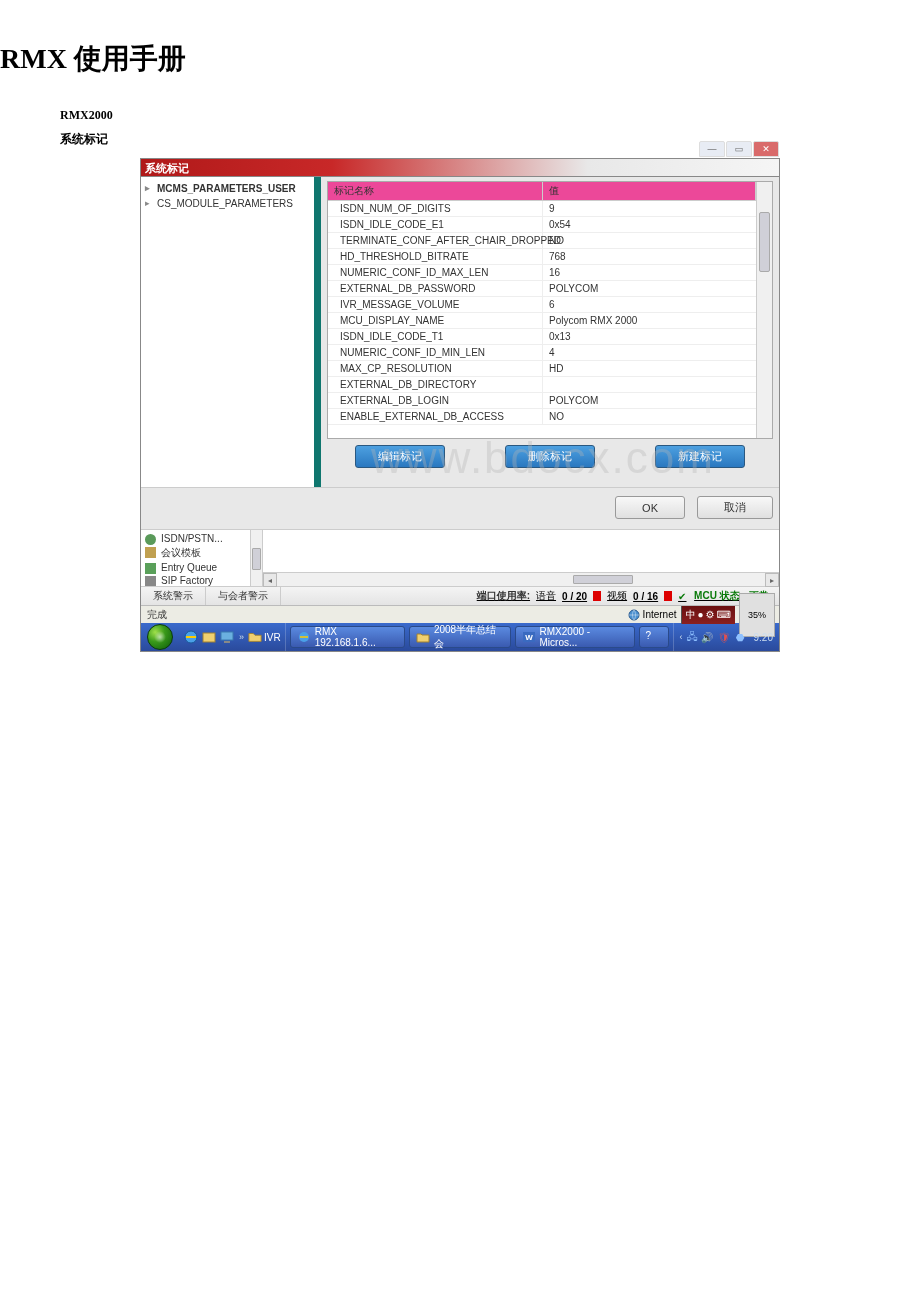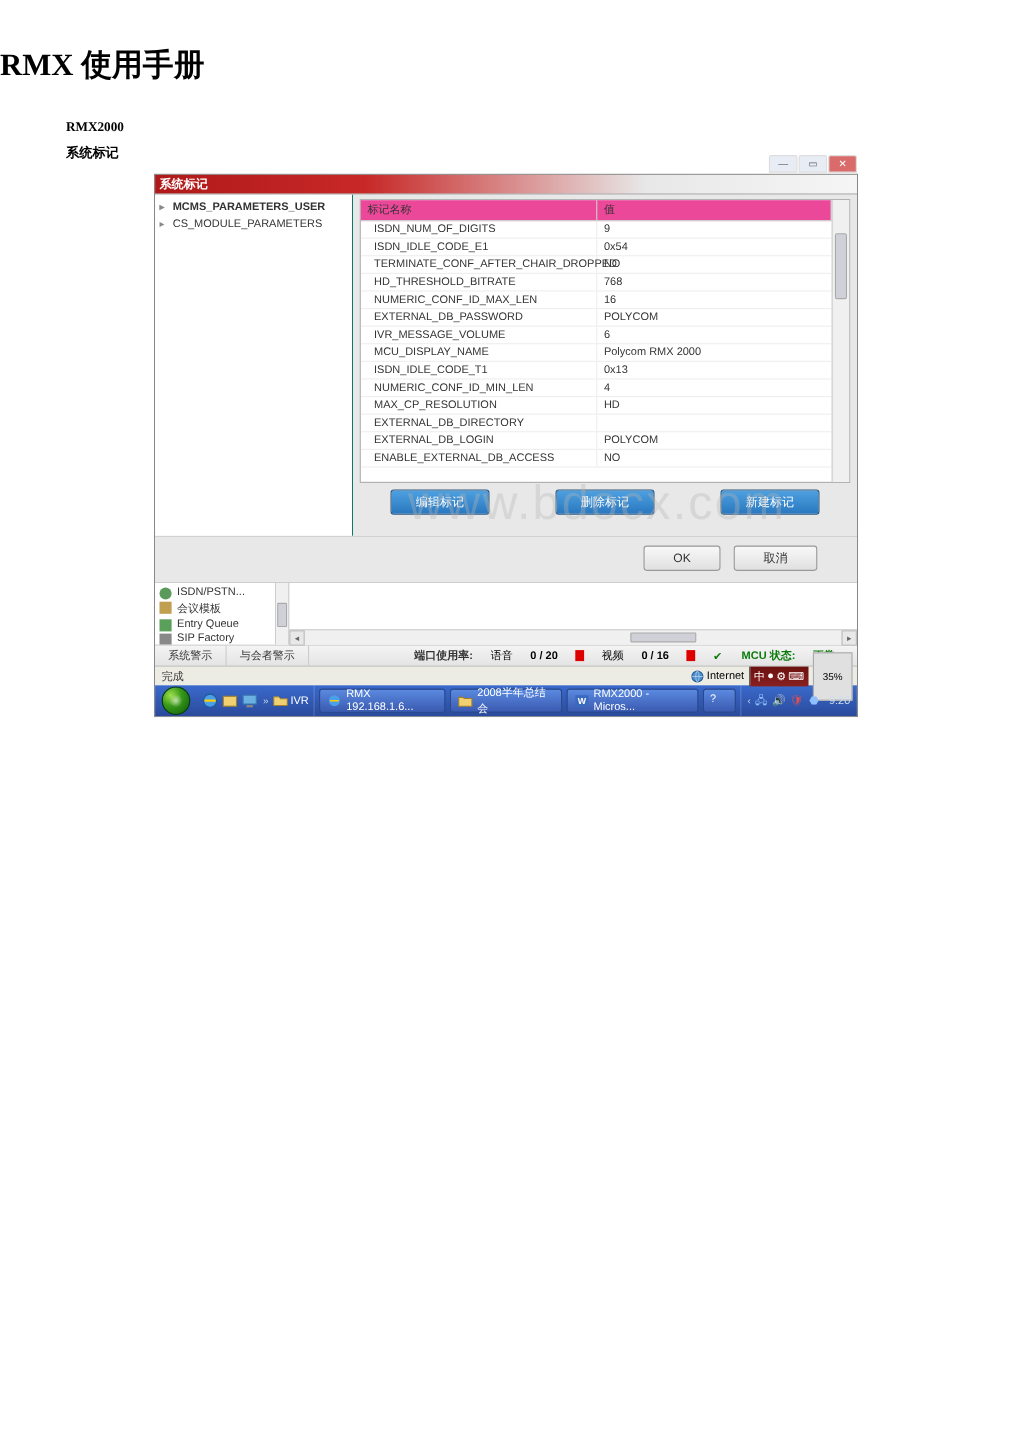--- a/index.html
+++ b/index.html
@@ -7,21 +7,21 @@
 .doc-title { text-align: left; font-size: 28px; font-weight: bold; margin: 40px 0 30px; font-family: "Times New Roman", "SimSun", serif; }
 .sub-heading { font-size: 12px; margin: 8px 0 8px 60px; font-family: "Times New Roman", "SimSun", serif; font-weight: bold; }
 
 .app-outer { margin: 10px 140px 0 140px; border: 1px solid #888; position: relative; }
 .win-ctrl { position: absolute; right: 0; top: -18px; display: flex; gap: 0; }
 .win-btn { width: 26px; height: 16px; border: 1px solid #ddd; background: #e8ecf4; display: flex; align-items: center; justify-content: center; font-size: 9px; color: #666; border-radius: 2px 2px 0 0; margin-left: 1px; }
 .win-btn.close { background: #d96b6b; color: #fff; }
 
 .dlg-titlebar { height: 18px; background: linear-gradient(to right, #b01919, #c82828 30%, #e8e8e8 70%, #f5f5f5); color: #fff; font-size: 11px; line-height: 18px; padding-left: 4px; font-weight: bold; border-bottom: 1px solid #888; }
 .dlg-body { display: flex; background: #e8e8e8; }
-.left-tree { width: 180px; background: #fff; border-right: 1px solid #0f766e; height: 310px; padding: 4px 0; }
+.left-tree { width: 180px; background: #fff; border-right: 7px solid #0f766e; height: 310px; padding: 4px 0; }
 .tree-item { font-size: 10px; padding: 2px 4px 2px 16px; color: #333; position: relative; cursor: pointer; }
 .tree-item::before { content: "▸"; position: absolute; left: 4px; color: #888; font-size: 9px; }
 .tree-item.sel { font-weight: bold; }
 
 .right-area { flex: 1; background: #e8e8e8; padding: 4px 6px; position: relative; }
 .grid-wrap { background: #fff; border: 1px solid #aaa; height: 258px; display: flex; flex-direction: column; }
 .grid-head { display: flex; background: #ec4899; border-bottom: 1px solid #ccc; }
 .gh { font-size: 10px; padding: 2px 6px; border-right: 1px solid #ccc; color: #333; }
 .gh.c1 { width: 215px; text-align: left; }
 .gh.c2 { flex: 1; text-align: left; }
@@ -30,39 +30,39 @@
 .gc { font-size: 10px; padding: 2px 6px; color: #333; }
 .gc.c1 { width: 215px; border-right: 1px solid #eee; padding-left: 12px; }
 .gc.c2 { flex: 1; }
 .scroll-track { width: 16px; background: #f0f0f0; border-left: 1px solid #ccc; position: relative; }
 .scroll-thumb { position: absolute; top: 30px; left: 2px; right: 2px; height: 60px; background: #d0d0d8; border: 1px solid #aaa; border-radius: 2px; }
 
 .btn-row { display: flex; justify-content: center; gap: 60px; padding: 6px 0 2px; }
 .a-btn { background: linear-gradient(#4da0e0, #2a78c0); color: #fff; font-size: 11px; padding: 3px 22px; border: 1px solid #2a5880; border-radius: 3px; cursor: pointer; }
 
 .watermark { position: absolute; left: 50px; bottom: 4px; font-size: 44px; color: rgba(180,180,180,0.35); font-family: Arial; letter-spacing: 2px; pointer-events: none; }
-.ok-row { display: flex; justify-content: flex-end; gap: 12px; padding: 8px 36px 10px 0; background: #e8e8e8; border-top: 1px solid #ccc; }
+.ok-row { display: flex; justify-content: flex-end; gap: 12px; padding: 8px 6px 10px 0; background: #e8e8e8; border-top: 1px solid #ccc; }
 .ok-btn { background: linear-gradient(#f8f8f8,#e0e0e0); border: 1px solid #999; font-size: 11px; padding: 3px 26px; border-radius: 3px; cursor: pointer; color: #333; }
 
 .nav-panel { background: #fff; border-top: 1px solid #ccc; display: flex; }
 .nav-list { width: 110px; border-right: 1px solid #ccc; padding: 2px 0; height: 56px; position: relative; overflow: hidden; }
 .nav-item { font-size: 10px; padding: 1px 4px 1px 20px; color: #333; position: relative; cursor: pointer; }
 .nav-item .ic { position: absolute; left: 4px; top: 2px; width: 11px; height: 11px; display: inline-block; }
 .nav-scroll { width: 12px; background: #f0f0f0; border-right: 1px solid #ccc; position: relative; }
 .nav-scroll-thumb { position: absolute; top: 18px; left: 1px; right: 1px; height: 22px; background: #d0d0d8; border: 1px solid #aaa; border-radius: 1px; }
 .nav-blank { flex: 1; position: relative; }
 .hscroll { position: absolute; bottom: 0; left: 0; right: 0; height: 14px; background: #f0f0f0; border-top: 1px solid #ccc; }
 .hscroll-thumb { position: absolute; left: 60%; top: 2px; height: 9px; width: 60px; background: #d0d0d8; border: 1px solid #aaa; border-radius: 1px; }
 .hscroll-ar { position: absolute; top: 0; width: 14px; height: 14px; background: #e8e8e8; border: 1px solid #bbb; display: flex; align-items: center; justify-content: center; font-size: 8px; color: #666; }
 .hscroll-ar.l { left: 0; }
 .hscroll-ar.r { right: 0; }
 
 .hint-row { display: flex; background: linear-gradient(#f4f4f4,#e4e4e4); border-top: 1px solid #ccc; font-size: 10px; }
 .hint-tab { padding: 2px 12px; border-right: 1px solid #ccc; color: #333; cursor: pointer; }
-.port-row { margin-left: auto; display: flex; align-items: center; gap: 16px; padding-right: 20px; }
+.port-row { margin-left: auto; display: flex; align-items: center; gap: 6px; padding-right: 10px; text-decoration: underline; }
 .port-label { color: #333; font-weight: bold; }
 .port-val { font-weight: bold; }
 .port-bar { width: 8px; height: 10px; background: #d00; display: inline-block; }
 .mcu-st { color: #0a7a0a; font-weight: bold; }
 .mcu-chk { width: 10px; height: 10px; display: inline-block; color: #0a7a0a; }
 
 .ie-status { display: flex; background: #ecece4; border-top: 1px solid #bbb; font-size: 10px; align-items: center; height: 18px; }
 .ie-left { padding: 0 6px; color: #333; }
 .ie-right { margin-left: auto; display: flex; align-items: center; gap: 4px; padding-right: 4px; }
 .ie-zone { display: flex; align-items: center; gap: 3px; }

